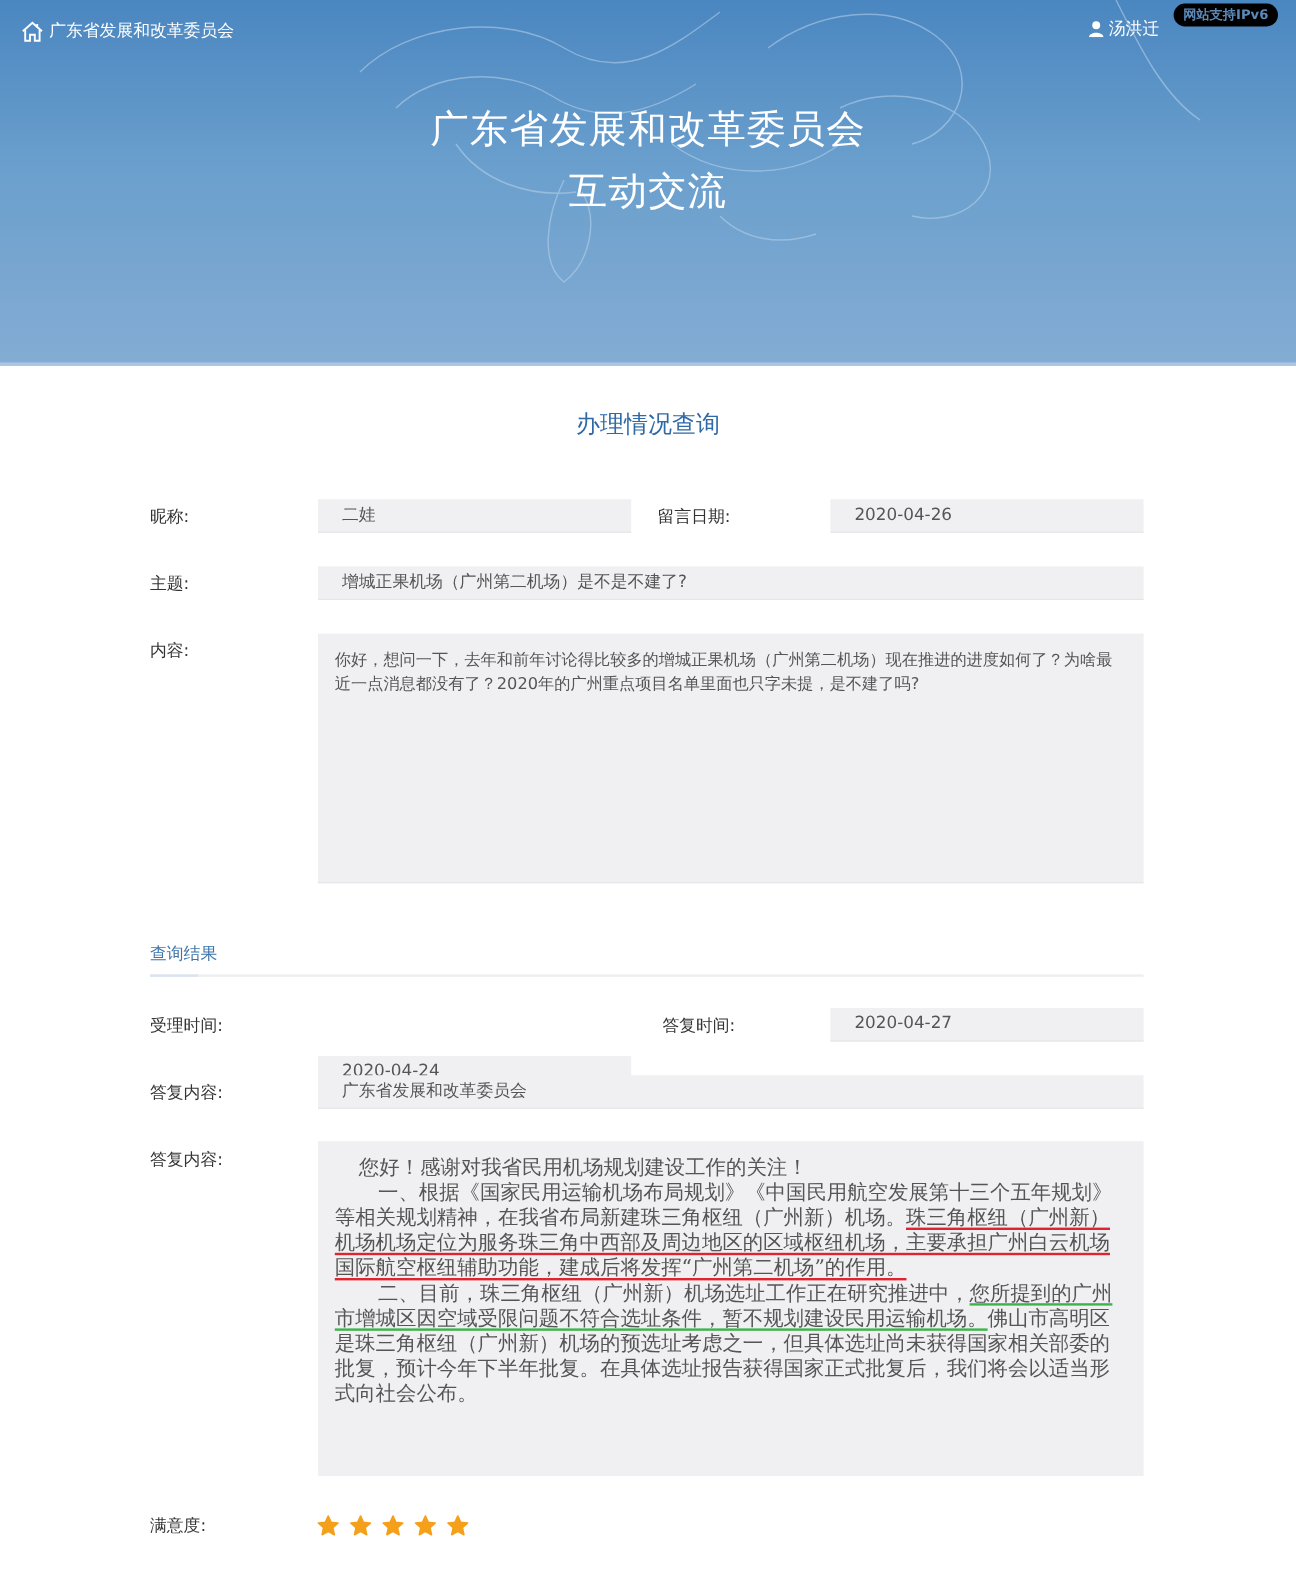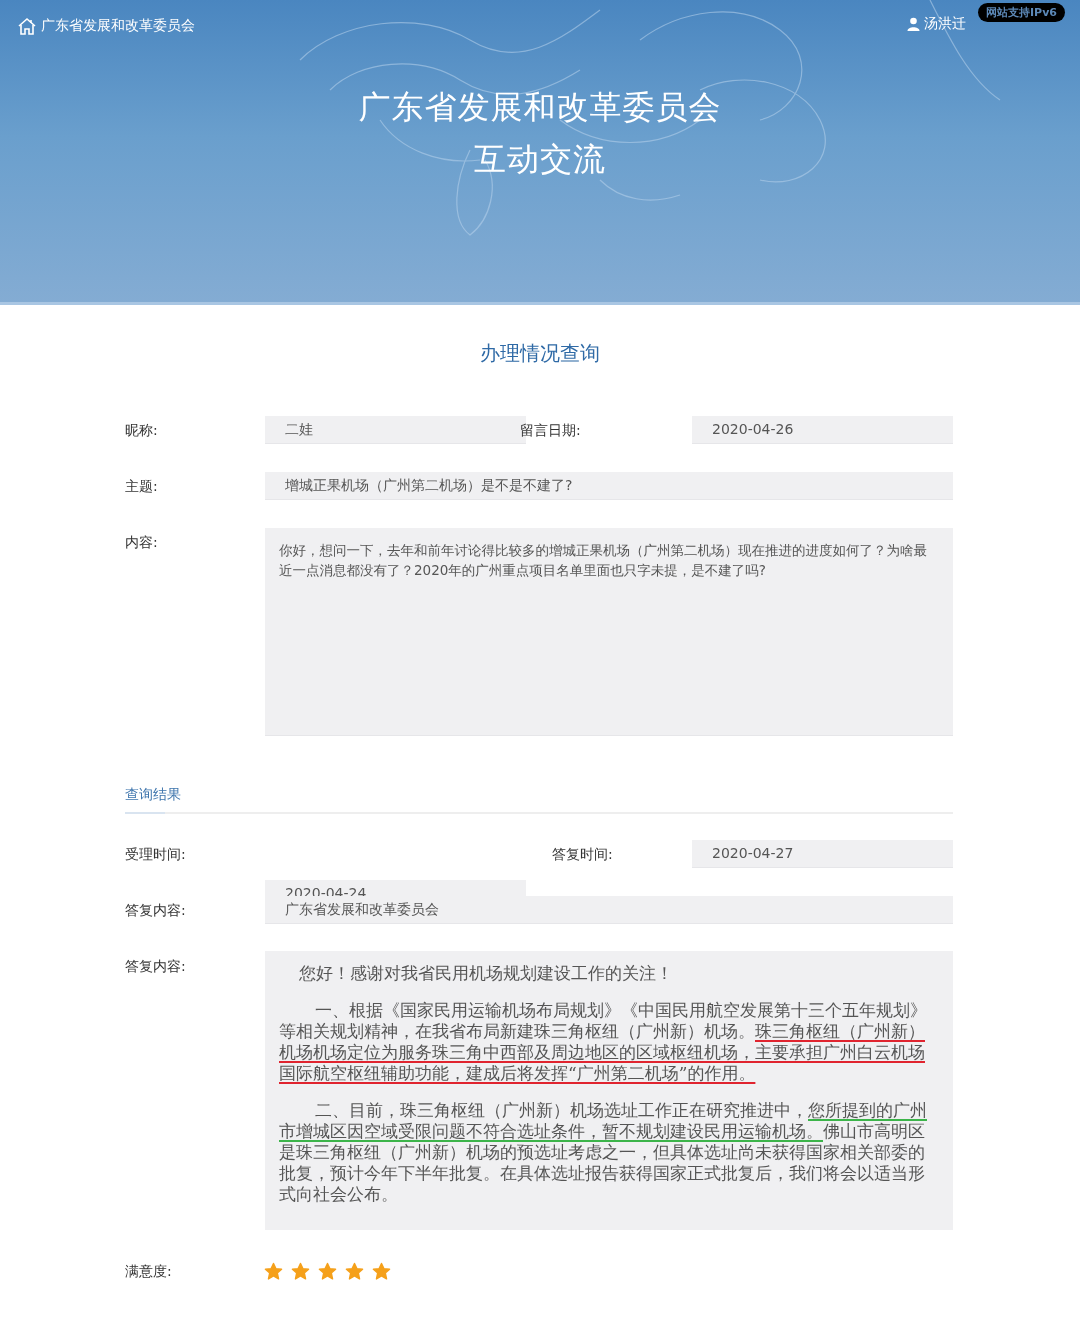--- a/index.html
+++ b/index.html
@@ -41,21 +41,21 @@
   .section-title { position: absolute; left: 125px; top: 786px; color: #3d74ac; font-size: 14px; }
   .section-line { position: absolute; left: 125px; top: 812px; width: 828px; height: 2px; background: #eeeeee; }
   .section-line-accent { position: absolute; left: 125px; top: 812px; width: 40px; height: 2px; background: #d9e4f0; }
 
   .reply {
     position: absolute; left: 265px; top: 951px; width: 688px; height: 279px; background: #f0f0f2;
     padding: 12px 14px; font-family: "DejaVu Serif", "Liberation Serif", serif; font-size: 17px; line-height: 21px; color: #555;
   }
   .reply p { margin: 0; }
   .reply .p0 { text-indent: 20px; }
-  .reply .pi { text-indent: 36px; margin-top: 16px; }
+  .reply .pi { text-indent: 36px; }
   .u-red { text-decoration: underline; text-decoration-color: #e0242f; text-decoration-thickness: 2px; text-underline-offset: 3px; }
   .u-green { text-decoration: underline; text-decoration-color: #3cb44a; text-decoration-thickness: 2px; text-underline-offset: 3px; }
 
   .stars { position: absolute; left: 264px; top: 1262px; display: flex; gap: 8px; }
   .star { width: 19px; height: 19px; }
 </style>
 </head>
 <body>
 
 <div class="banner">
@@ -94,21 +94,21 @@
 <div class="ipv6-badge">网站支持IPv6</div>
 
 <div class="hero-title t1">广东省发展和改革委员会</div>
 <div class="hero-title t2">互动交流</div>
 
 <div class="page-heading">办理情况查询</div>
 
 <div class="label" style="left:125px; top:422px;">昵称:</div>
 <div class="field" style="left:265px; top:416px; width:261px; height:28px;">二娃</div>
 
-<div class="label" style="left:520px; top:422px;">留言日期:</div>
+<div class="label" style="left:548px; top:422px;">留言日期:</div>
 <div class="field" style="left:692px; top:416px; width:261px; height:28px;">2020-04-26</div>
 
 <div class="label" style="left:125px; top:478px;">主题:</div>
 <div class="field" style="left:265px; top:472px; width:688px; height:28px;">增城正果机场（广州第二机场）是不是不建了?</div>
 
 <div class="label" style="left:125px; top:534px;">内容:</div>
 <div class="field textarea" style="left:265px; top:528px; width:688px; height:208px;">你好，想问一下，去年和前年讨论得比较多的增城正果机场（广州第二机场）现在推进的进度如何了？为啥最近一点消息都没有了？2020年的广州重点项目名单里面也只字未提，是不建了吗?</div>
 
 <div class="section-title">查询结果</div>
 <div class="section-line"></div>

